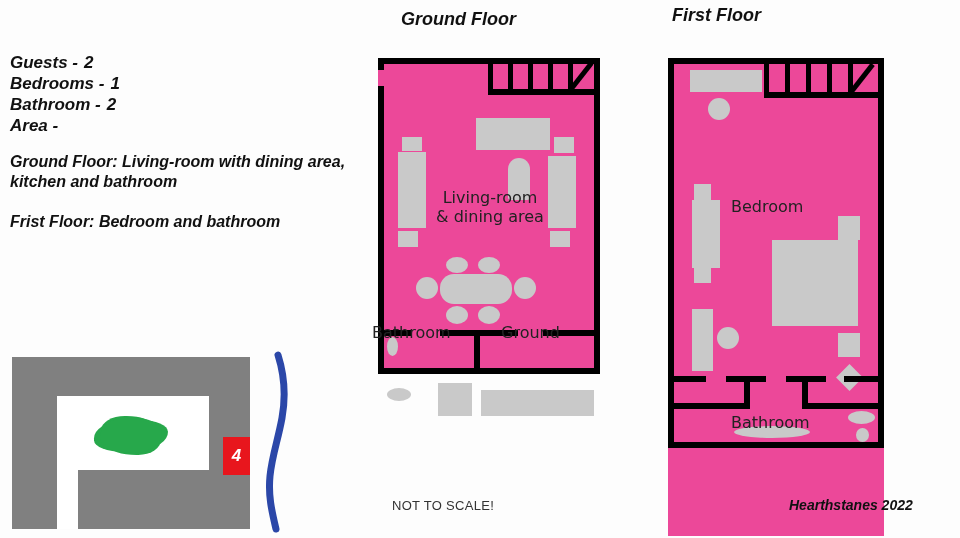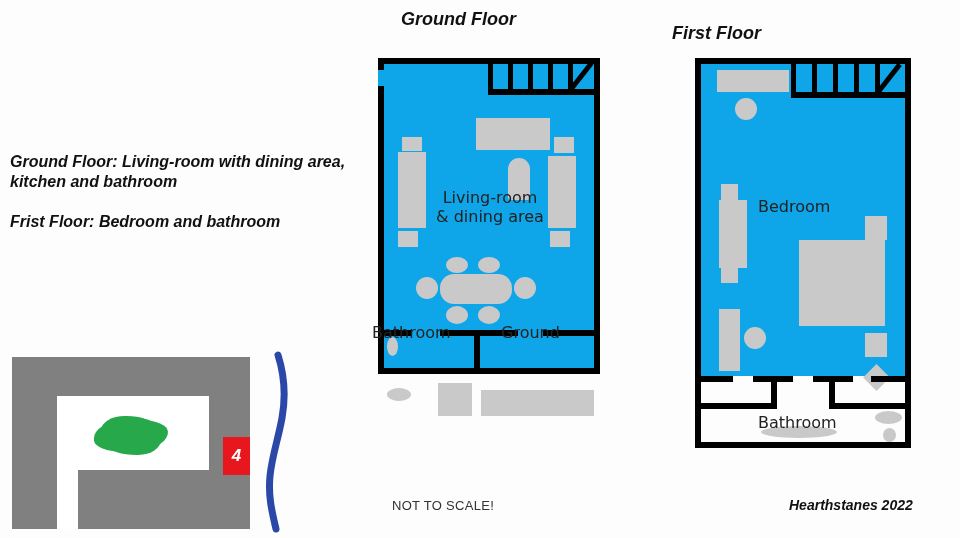--- a/index.html
+++ b/index.html
@@ -129,29 +129,29 @@
 
   
   .plan-heading {
     position: absolute;
     font-size: 18px;
     font-weight: bold;
     font-style: italic;
     white-space: nowrap;
   }
   #heading-ground { left: 401px; top: 9px; text-align: center; }
-  #heading-first  { left: 672px; top: 23px; }
+  #heading-first  { left: 672px; top: 5px; }
 
   
   .plan {
     position: absolute;
-    background: #0ea5e9;
+    background: #ec4899;
   }
   #plan-ground { left: 378px; top: 58px; width: 222px; height: 316px; }
-  #plan-first  { left: 668px; top: 58px; width: 216px; height: 318px; margin-left: 27px; }
+  #plan-first  { left: 668px; top: 58px; width: 216px; height: 478px; }
 
   .wall {
     position: absolute;
     background: #000000;
   }
   .furn {
     position: absolute;
     background: #c9c9c9;
   }
   .furn.round   { border-radius: 50%; }
@@ -199,20 +199,34 @@
     font-style: italic;
     color: #111111;
   }
 </style>
 </head>
 <body>
 
 <div id="page">
 
 
+  <div class="spec-list">
+    <div class="spec-row">
+      <span>Guests -</span><span class="spec-val">2</span>
+    </div>
+    <div class="spec-row">
+      <span>Bedrooms -</span><span class="spec-val">1</span>
+    </div>
+    <div class="spec-row">
+      <span>Bathroom -</span><span class="spec-val">2</span>
+    </div>
+    <div class="spec-row">
+      <span>Area -</span><span class="spec-val"></span>
+    </div>
+  </div>
 
   <div class="desc-block desc-first">Frist Floor:  Bedroom and bathroom</div>
   <div class="desc-block desc-ground">Ground Floor:  Living-room with dining area, kitchen and bathroom</div>
 
 
   <div class="courtyard-map">
     <div class="courtyard-notch"></div>
     <div class="courtyard-notch-leg"></div>
     <div class="shrub"></div>
     <div class="plot-badge">4</div>

